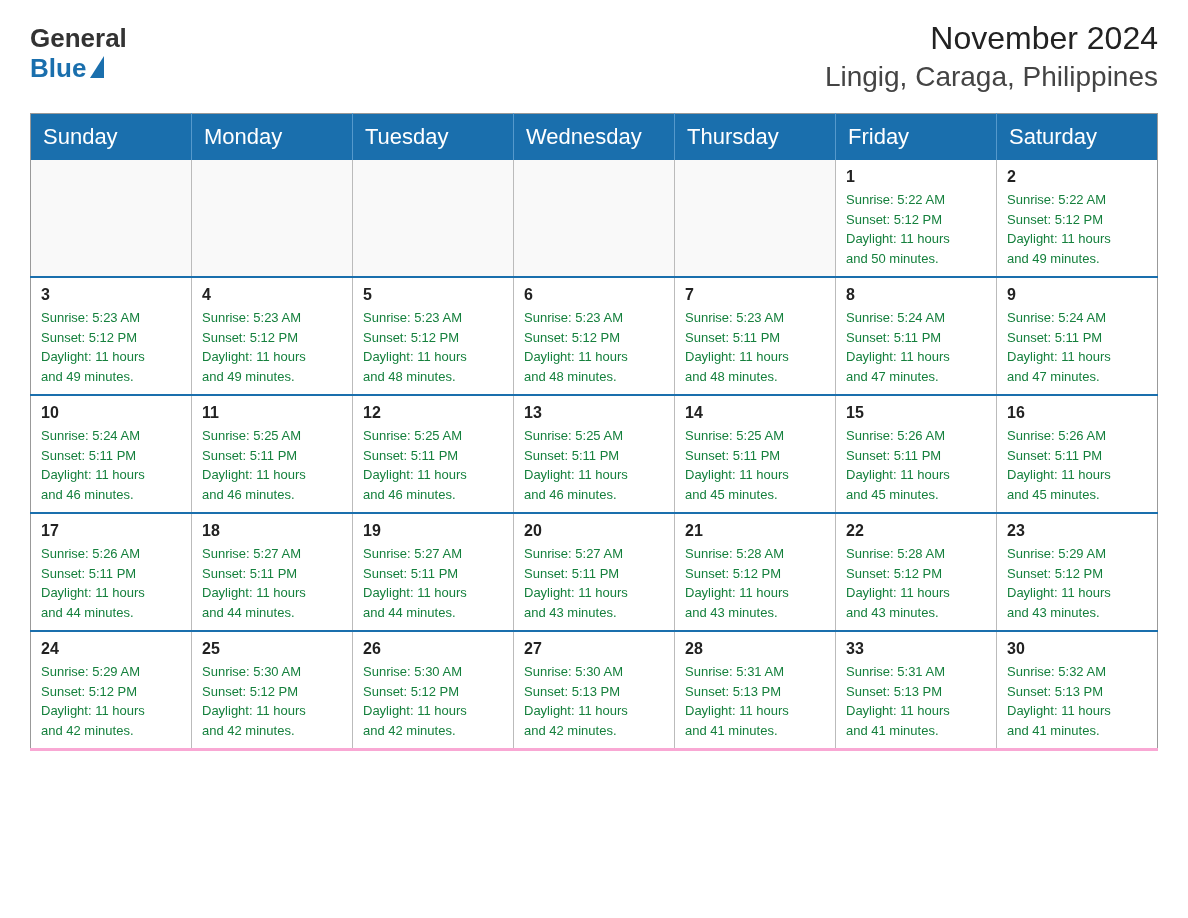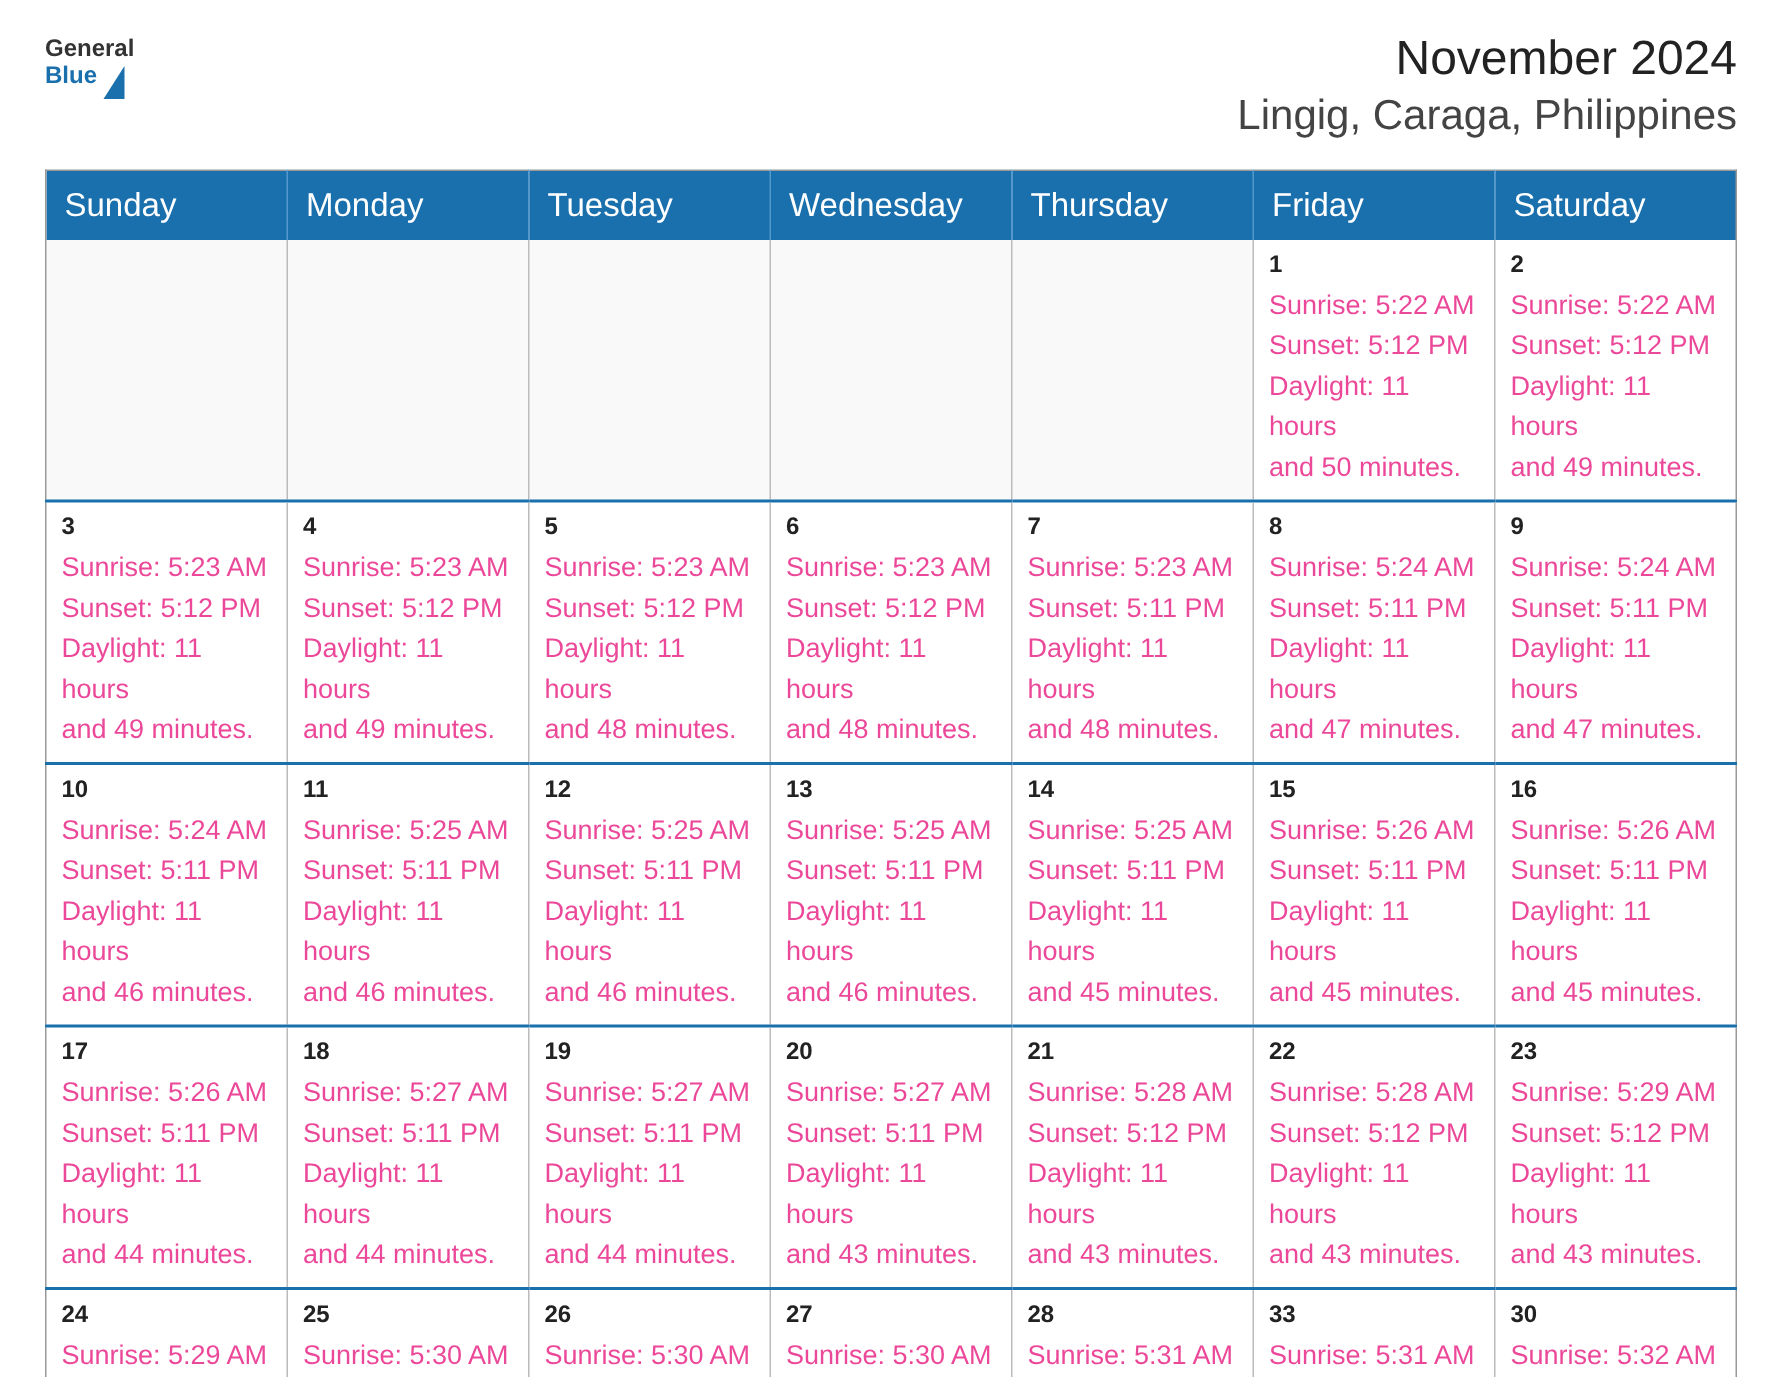--- a/index.html
+++ b/index.html
@@ -18,21 +18,21 @@
       margin-bottom: 20px;
     }
     .logo {
       display: flex;
       align-items: center;
       gap: 0;
     }
     .logo-text {
       display: flex;
       flex-direction: column;
-      font-size: 16px;
+      font-size: 26px;
       font-weight: bold;
       line-height: 1.15;
     }
     .logo-general {
       color: #333;
     }
     .logo-blue {
       color: #1a6fad;
     }
     .logo-triangle {
@@ -86,32 +86,32 @@
       border-bottom: 2px solid #1a6fad;
       width: calc(100% / 7);
       font-size: 13px;
       color: #333;
       min-height: 100px;
     }
     .calendar td:last-child {
       border-right: none;
     }
     .calendar tr:last-child td {
-      border-bottom: 1px solid #f9a8d4;
+      border-bottom: 3px solid #f9a8d4;
     }
     .day-number {
       font-size: 16px;
       font-weight: bold;
       color: #222;
       display: block;
       margin-bottom: 4px;
     }
     .day-info {
-      font-size: 18px;
-      color: #ec4899;
+      font-size: 13px;
+      color: #15803d;
       line-height: 1.5;
     }
     .empty-cell {
       background: #f9f9f9;
     }
   </style>
 </head>
 <body>
 
 <div class="header">

